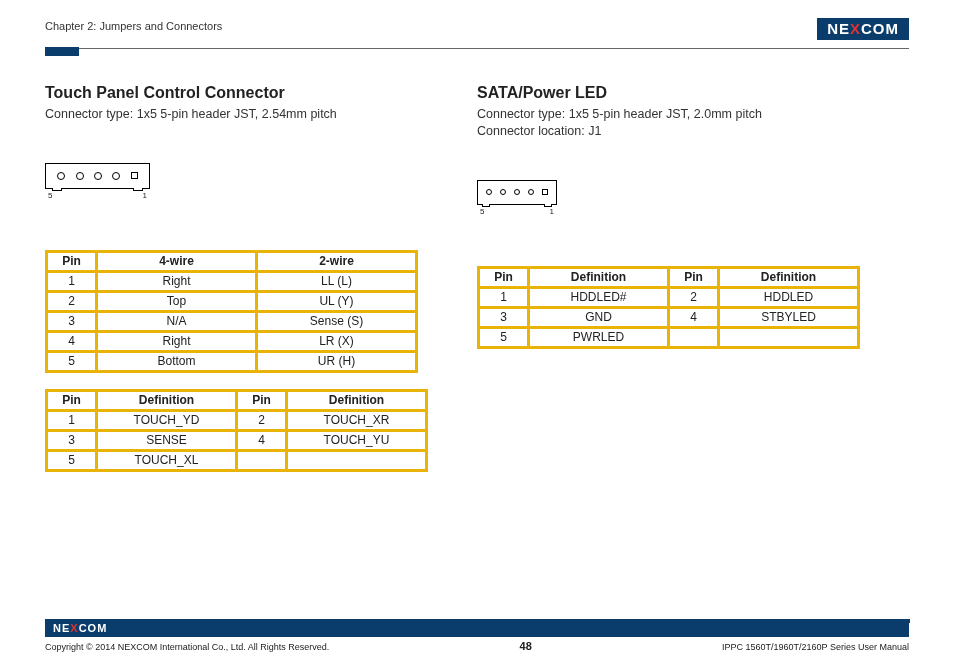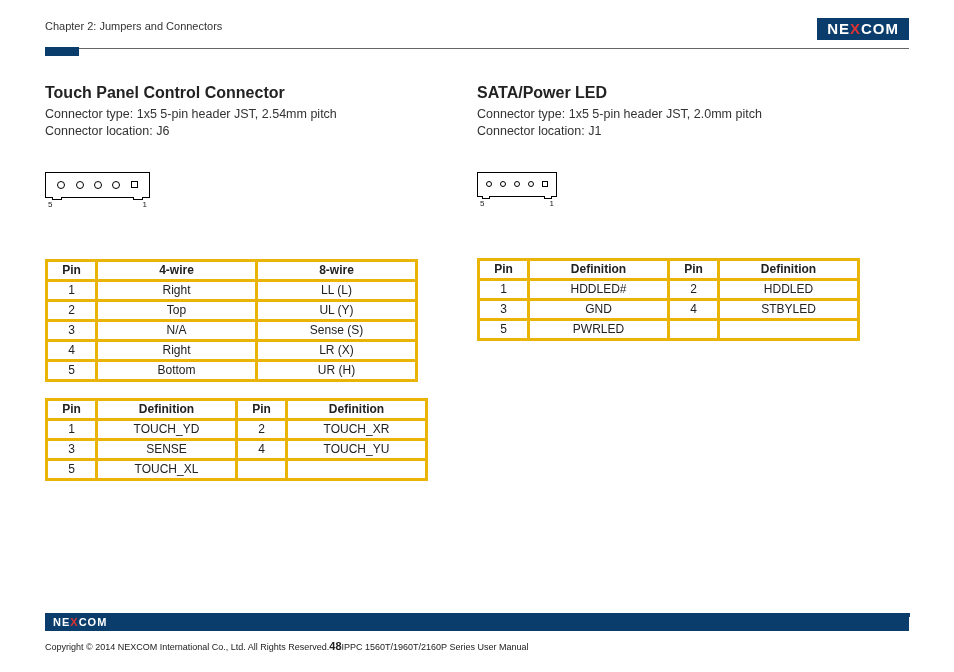--- a/index.html
+++ b/index.html
@@ -61,21 +61,21 @@
   h2 {
     font-size: 16px;
     font-weight: bold;
     color: #222;
     margin-bottom: 4px;
   }
   .desc {
     font-size: 12.5px;
     color: #333;
     line-height: 1.35;
-    margin-bottom: 32px;
+    margin-bottom: 40px;
   }
 
   
   .conn-diagram {
     margin-bottom: 8px;
   }
   .conn-wide {
     width: 105px;
     height: 26px;
     border: 1.3px solid #000;
@@ -157,23 +157,24 @@
     display: flex;
     gap: 2px;
     height: 18px;
     align-items: flex-end;
   }
   .ft { background: #0a3d6b; }
   .ft1 { width: 4px; height: 10px; }
 
   .footer-row2 {
     display: flex;
+    justify-content: space-between;
     align-items: baseline;
     font-size: 9px;
-    margin-top: 9px;
+    margin-top: 3px;
   }
   .pagenum {
     font-size: 11px;
     font-weight: bold;
   }
 </style>
 </head>
 <body>
 
 <div class="page">
@@ -186,21 +187,20 @@
   <div class="header-rule">
     <div class="header-tab"></div>
   </div>
 
   <div class="content">
 
     <div class="col">
       <h2>Touch Panel Control Connector</h2>
       <div class="desc">
         <div>Connector type: 1x5 5-pin header JST, 2.54mm pitch</div>
-        <div>Connector location: J6</div>
       </div>
 
       <div class="conn-diagram">
         <div class="conn-wide">
           <span class="pin-c"></span>
           <span class="pin-c"></span>
           <span class="pin-c"></span>
           <span class="pin-c"></span>
           <span class="pin-s"></span>
           <span class="notch" style="left:6px"></span>
@@ -210,21 +210,21 @@
           <span>5</span>
           <span>1</span>
         </div>
       </div>
 
       <table class="t3">
         <tbody>
             <tr>
           <th>Pin</th>
           <th>4-wire</th>
-          <th>8-wire</th>
+          <th>2-wire</th>
         </tr>
         <tr>
               <td>1</td>
               <td>Right</td>
               <td>LL (L)</td>
             </tr>
         <tr>
               <td>2</td>
               <td>Top</td>
               <td>UL (Y)</td>

